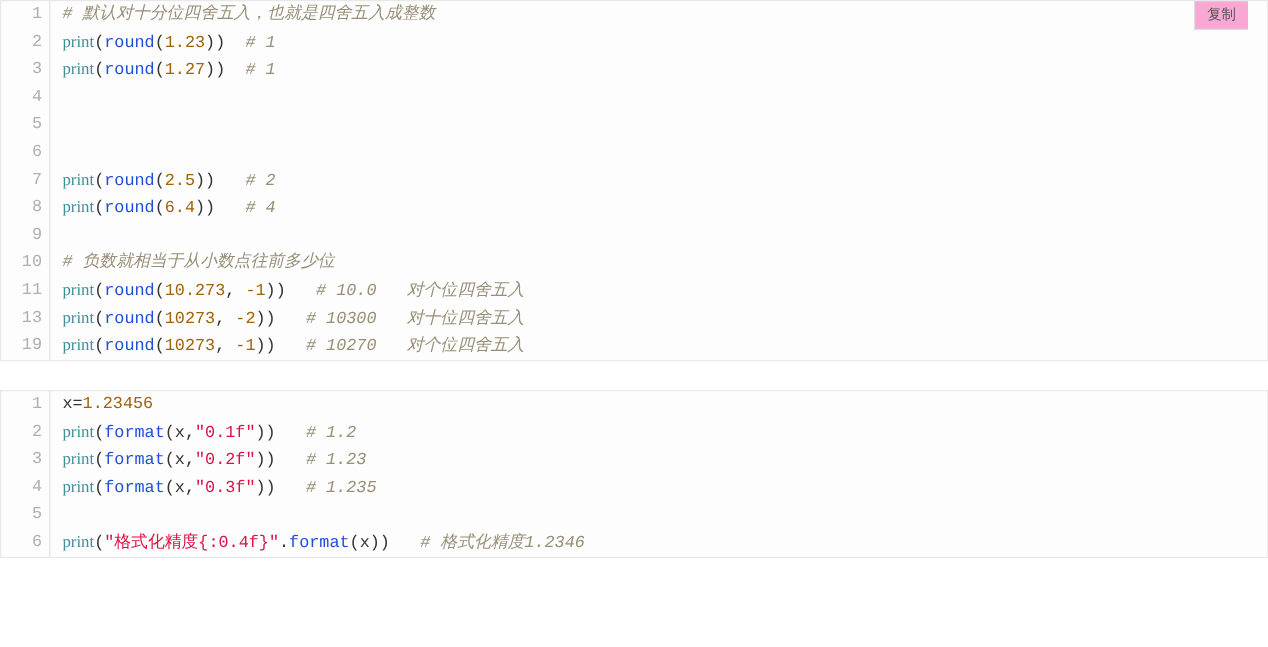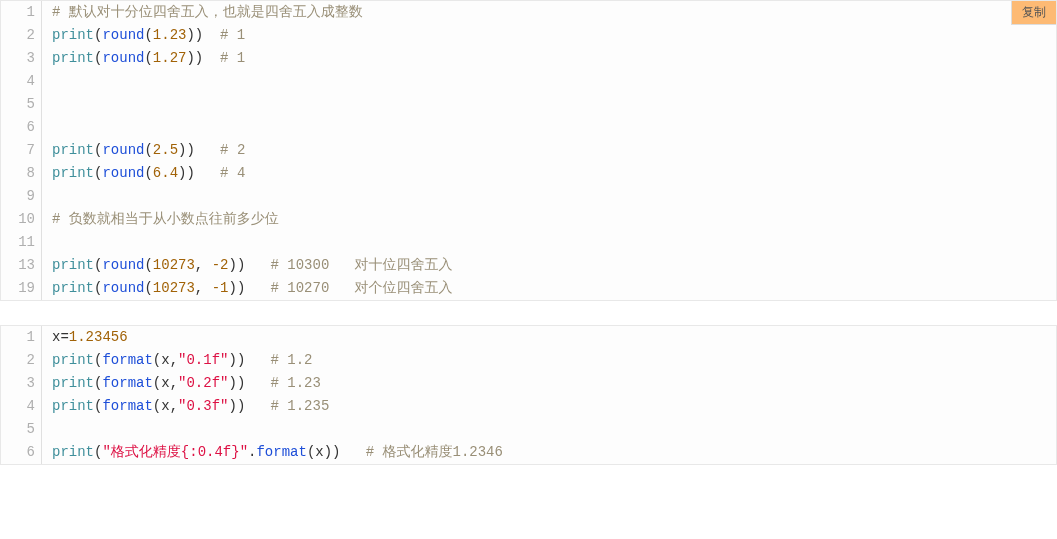--- a/index.html
+++ b/index.html
@@ -12,22 +12,22 @@
   }
   .code-block {
     position: relative;
     border: 1px solid #e8e8e8;
     background: #fdfdfd;
     margin-bottom: 24px;
   }
   .copy-btn {
     position: absolute;
     top: 0;
-    right: 0;
-    background: #fdba74;
+    right: 16px;
+    background: #f9a8d4;
     border: 1px solid #ddd;
     border-top: none;
     border-right: none;
     font-size: 12px;
     padding: 3px 10px;
     color: #555;
     cursor: pointer;
     font-family: Arial, "Microsoft YaHei", sans-serif;
   }
   .code-line {
@@ -42,22 +42,22 @@
     color: #afafaf;
     border-right: 1px solid #e0e0e0;
     user-select: none;
     flex-shrink: 0;
     font-size: 14px;
   }
   .code {
     padding-left: 10px;
     white-space: pre;
   }
-  .tok-comment { color: #998f77; }
-  .tok-func    { color: #3f8f9b; }
+  .tok-comment { color: #998f77; font-style: italic; }
+  .tok-func    { color: #3f8f9b; font-family: Liberation Serif, serif; }
   .tok-builtin { color: #1d4ed8; }
   .tok-num     { color: #a16207; }
   .tok-str     { color: #dd1144; }
   .tok-punct   { color: #333; }
   .tok-op      { color: #333; }
   .tok-ident   { color: #333; }
 </style>
 </head>
 <body>
 
@@ -97,20 +97,21 @@
       <div class="code-line">
         <div class="gutter">9</div>
         <div class="code"></div>
       </div>
       <div class="code-line">
         <div class="gutter">10</div>
         <div class="code"><span class="tok-comment"># 负数就相当于从小数点往前多少位</span></div>
       </div>
       <div class="code-line">
         <div class="gutter">11</div>
+        <div class="code"><span class="tok-func">print</span><span class="tok-punct">(</span><span class="tok-builtin">round</span><span class="tok-punct">(</span><span class="tok-num">10.273</span><span class="tok-punct">, </span><span class="tok-num">-1</span><span class="tok-punct">))   </span><span class="tok-comment"># 10.0   对个位四舍五入</span></div>
       </div>
       <div class="code-line">
         <div class="gutter">13</div>
         <div class="code"><span class="tok-func">print</span><span class="tok-punct">(</span><span class="tok-builtin">round</span><span class="tok-punct">(</span><span class="tok-num">10273</span><span class="tok-punct">, </span><span class="tok-num">-2</span><span class="tok-punct">))   </span><span class="tok-comment"># 10300   对十位四舍五入</span></div>
       </div>
       <div class="code-line">
         <div class="gutter">19</div>
         <div class="code"><span class="tok-func">print</span><span class="tok-punct">(</span><span class="tok-builtin">round</span><span class="tok-punct">(</span><span class="tok-num">10273</span><span class="tok-punct">, </span><span class="tok-num">-1</span><span class="tok-punct">))   </span><span class="tok-comment"># 10270   对个位四舍五入</span></div>
       </div>
     </div>

